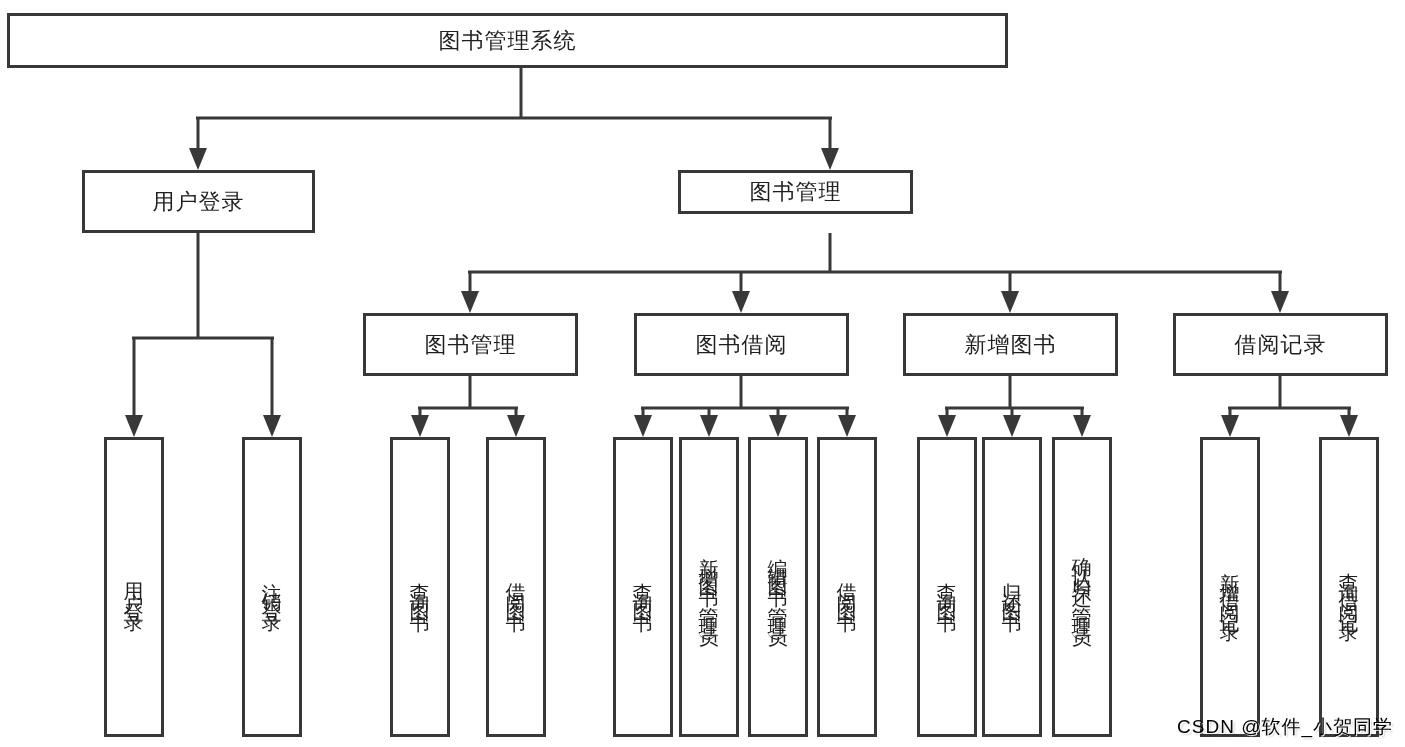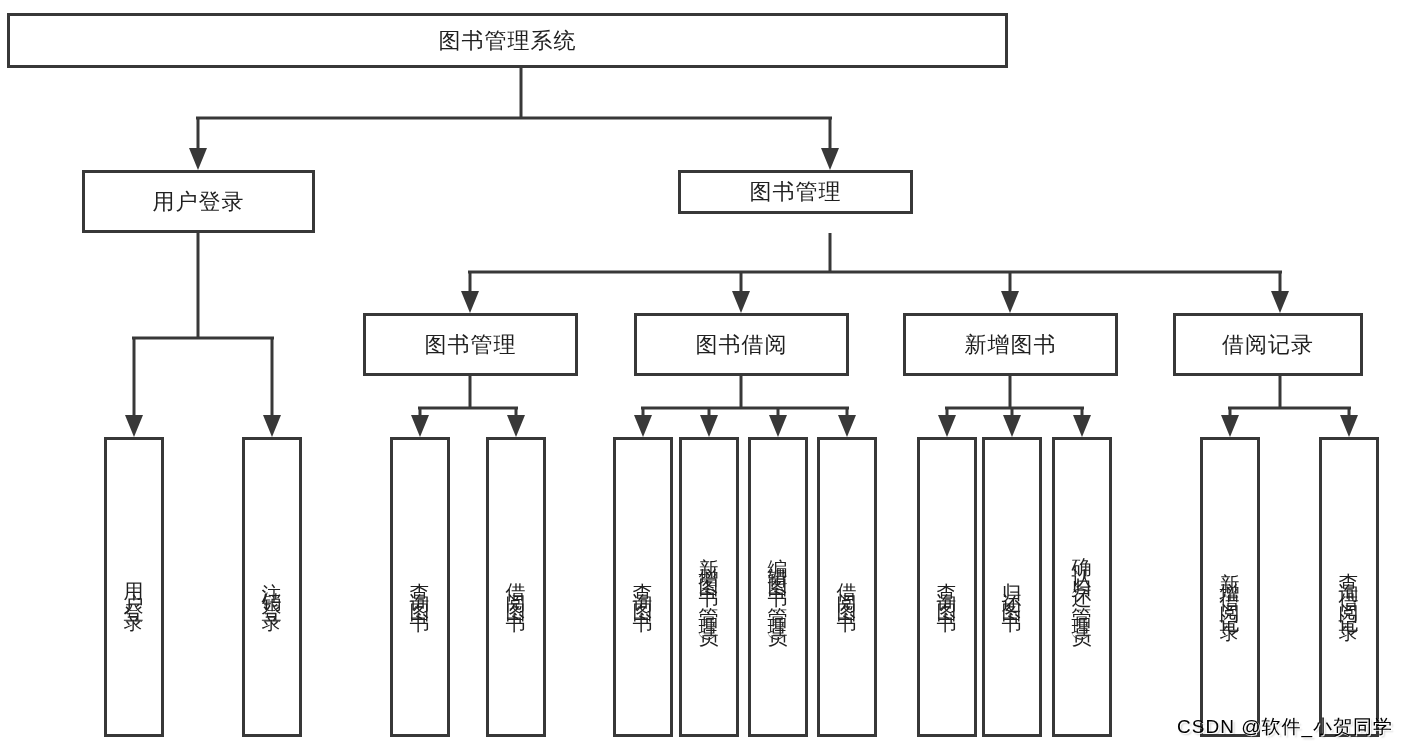--- a/index.html
+++ b/index.html
@@ -114,21 +114,21 @@
   </svg>
 
   <div class="box h" style="left:7px;top:13px;width:1001px;height:55px">图书管理系统</div>
 
   <div class="box h" style="left:82px;top:170px;width:233px;height:63px">用户登录</div>
   <div class="box h" style="left:678px;top:170px;width:235px;height:44px">图书管理</div>
 
   <div class="box h" style="left:363px;top:313px;width:215px;height:63px">图书管理</div>
   <div class="box h" style="left:634px;top:313px;width:215px;height:63px">图书借阅</div>
   <div class="box h" style="left:903px;top:313px;width:215px;height:63px">新增图书</div>
-  <div class="box h" style="left:1173px;top:313px;width:190px;height:63px">借阅记录</div>
+  <div class="box h" style="left:1173px;top:313px;width:215px;height:63px">借阅记录</div>
 
   <div class="box v" style="left:104px;top:437px;width:60px;height:300px">用户登录</div>
   <div class="box v" style="left:242px;top:437px;width:60px;height:300px">注销登录</div>
 
   <div class="box v" style="left:390px;top:437px;width:60px;height:300px">查询图书</div>
   <div class="box v" style="left:486px;top:437px;width:60px;height:300px">借阅图书</div>
 
   <div class="box v" style="left:613px;top:437px;width:60px;height:300px">查询图书</div>
   <div class="box v" style="left:679px;top:437px;width:60px;height:300px">新增图书（管理员）</div>
   <div class="box v" style="left:748px;top:437px;width:60px;height:300px">编辑图书（管理员）</div>

